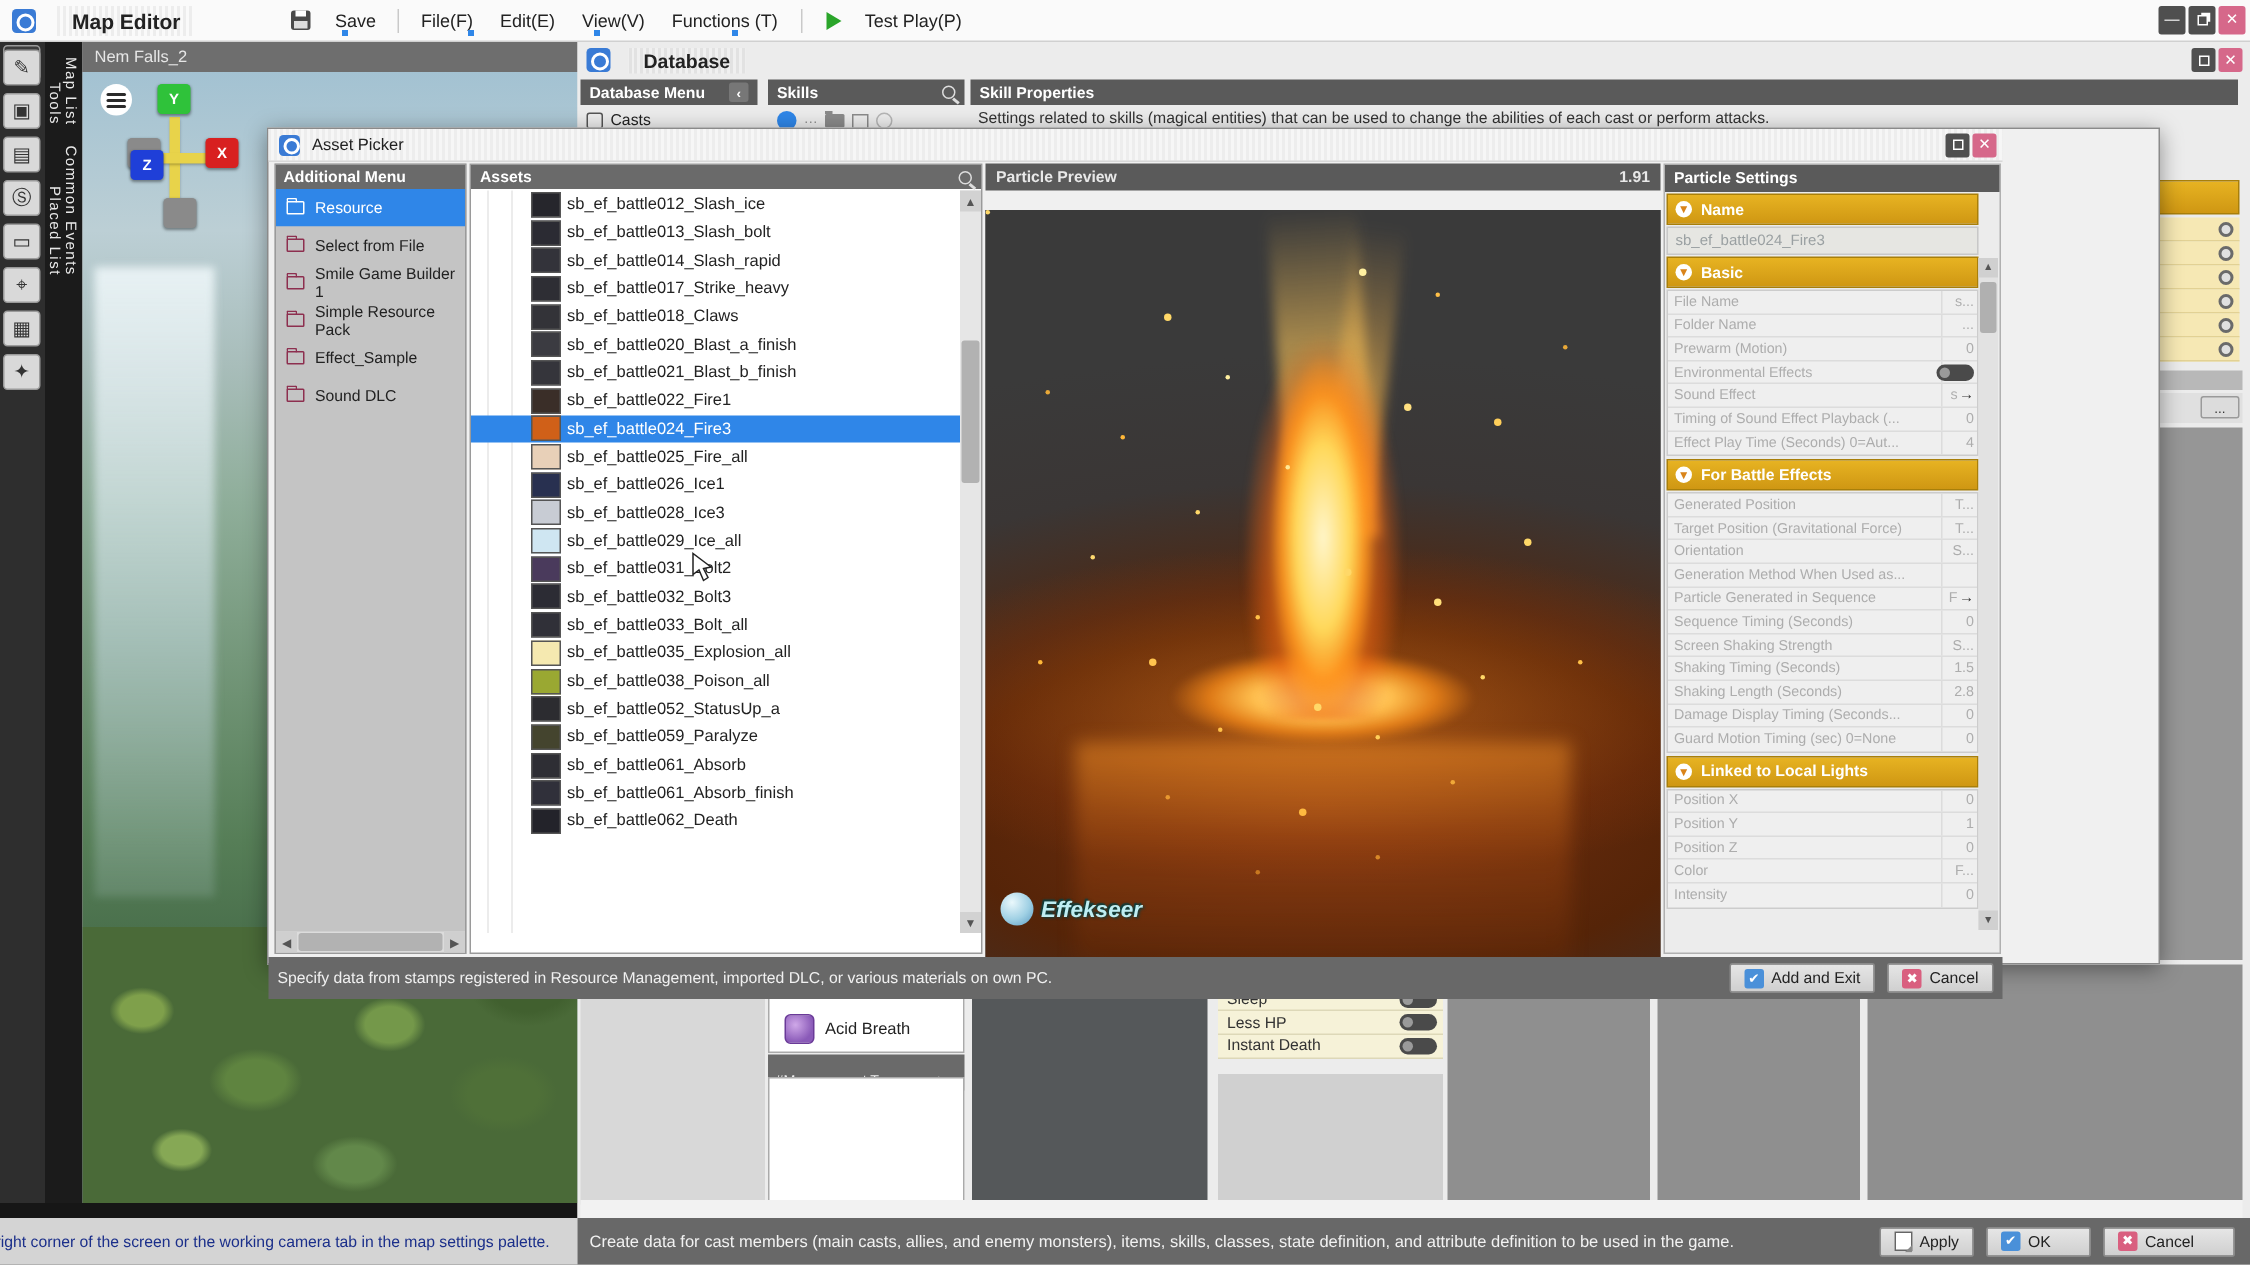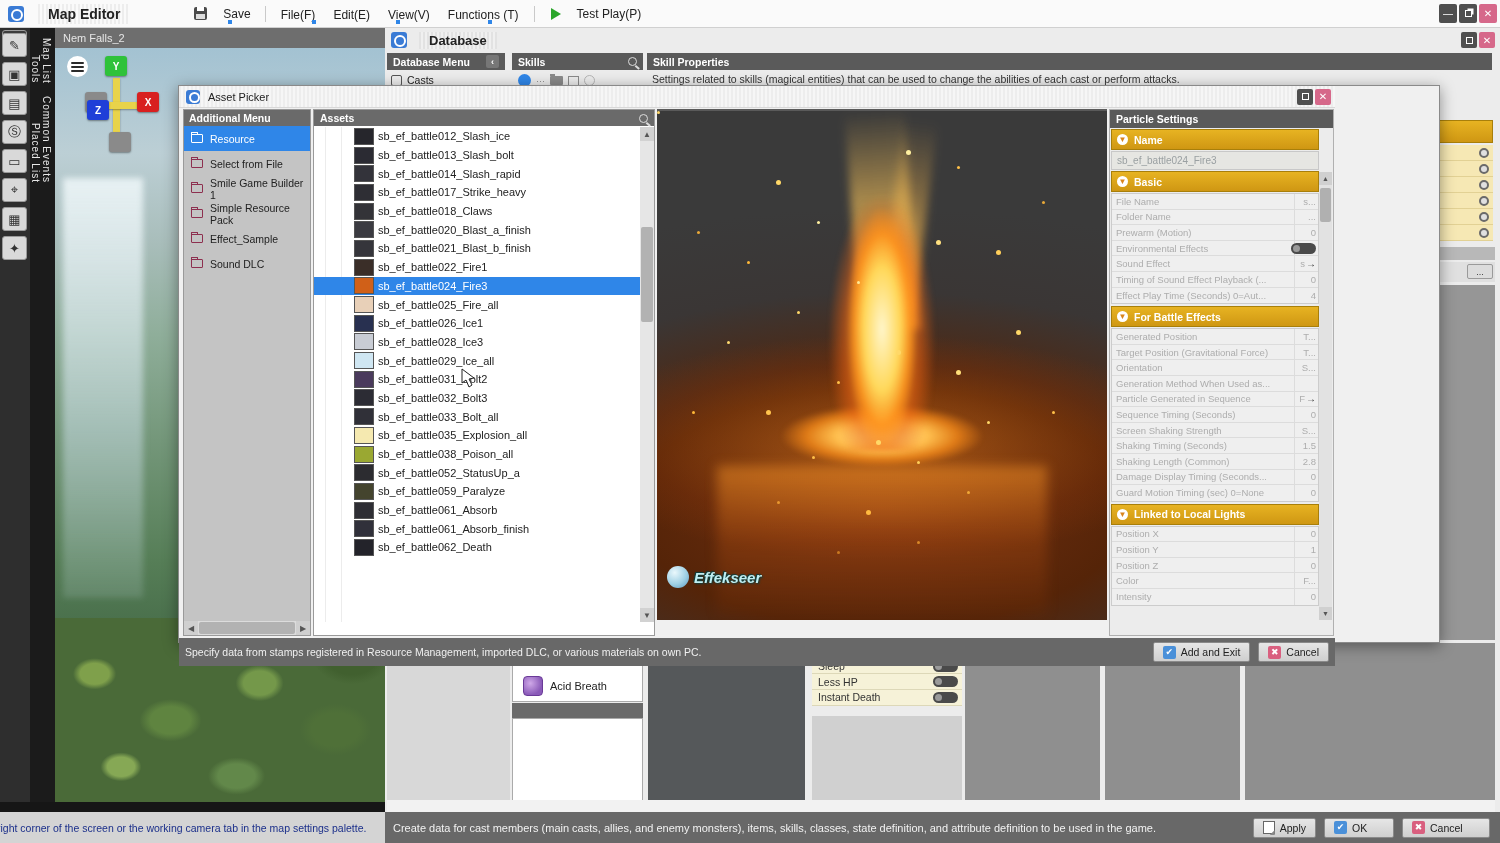--- a/index.html
+++ b/index.html
@@ -127,21 +127,21 @@
   .arow .thumb { width:20px; height:17px; background:#2e2e33; flex:none; margin-right:4px; border:1px solid #555; }
   .arow.selected { background:#2f86e8; color:#fff; }
   .vscroll { position:absolute; right:0; top:17px; width:14px; height:495px; background:#e6e6e6; }
   .vscroll .ar { position:absolute; left:0; width:14px; height:14px; background:#d2d2d2; color:#555; font-size:8px; display:flex; align-items:center; justify-content:center; }
   .vscroll .thumbv { position:absolute; left:1px; width:12px; background:#b2b2b2; border-radius:2px; }
   .cursor { position:absolute; left:146px; top:258px; z-index:5; }
 
   
   #previewpanel { left:478px; top:23px; width:450px; height:527px; }
   #previewpanel .hd { height:18px; background:#5a5a5a; color:#e8e8e8; font-size:10.5px; font-weight:bold; display:flex; align-items:center; justify-content:space-between; padding:0 7px; }
-  #pvcanvas { position:absolute; left:0; top:2px; width:450px; height:509px; overflow:hidden; background:
+  #pvcanvas { position:absolute; left:0; top:31px; width:450px; height:509px; overflow:hidden; background:
       radial-gradient(ellipse 430px 150px at 50% 66%, rgba(244,140,30,.45), rgba(150,60,12,.25) 55%, transparent 75%),
       radial-gradient(ellipse 620px 300px at 50% 78%, #743112 0%, #552408 40%, #3a3635 72%, #3a3a3a 100%),
       #3d3c3b; }
   .splash { position:absolute; left:95px; top:285px; width:260px; height:80px; background:radial-gradient(ellipse 50% 50% at 50% 50%, #ffe892 0%, #ffc050 35%, rgba(250,140,25,.75) 58%, transparent 78%); filter:blur(2px); }
   .flamecore { position:absolute; left:150px; top:20px; width:150px; height:320px; background:
       radial-gradient(ellipse 30% 48% at 50% 62%, #fff6cc 0%, #ffd85a 40%, rgba(255,150,30,.85) 62%, transparent 80%),
       radial-gradient(ellipse 46% 60% at 50% 66%, rgba(255,170,50,.8) 0%, rgba(235,100,20,.55) 55%, transparent 78%);
       filter:blur(2px); }
   .flameup { position:absolute; left:195px; top:0; width:60px; height:220px; background:linear-gradient(180deg, rgba(255,220,120,.0), rgba(255,200,90,.55) 40%, rgba(255,170,50,.8)); filter:blur(4px); transform:rotate(-4deg); }
   .flameup2 { position:absolute; left:235px; top:10px; width:34px; height:190px; background:linear-gradient(180deg, rgba(255,230,150,.0), rgba(255,190,80,.5) 55%, rgba(255,160,40,.7)); filter:blur(4px); transform:rotate(7deg); }
@@ -693,21 +693,21 @@
           </span>
         </div>
           <div class="prow">
           <span class="lbl">Shaking Timing (Seconds)</span>
           <span class="valcol">
             <span class="val-text">1.5</span>
 
           </span>
         </div>
           <div class="prow">
-          <span class="lbl">Shaking Length (Common)</span>
+          <span class="lbl">Shaking Length (Seconds)</span>
           <span class="valcol">
             <span class="val-text">2.8</span>
 
           </span>
         </div>
           <div class="prow">
           <span class="lbl">Damage Display Timing (Seconds...</span>
           <span class="valcol">
             <span class="val-text">0</span>
 

